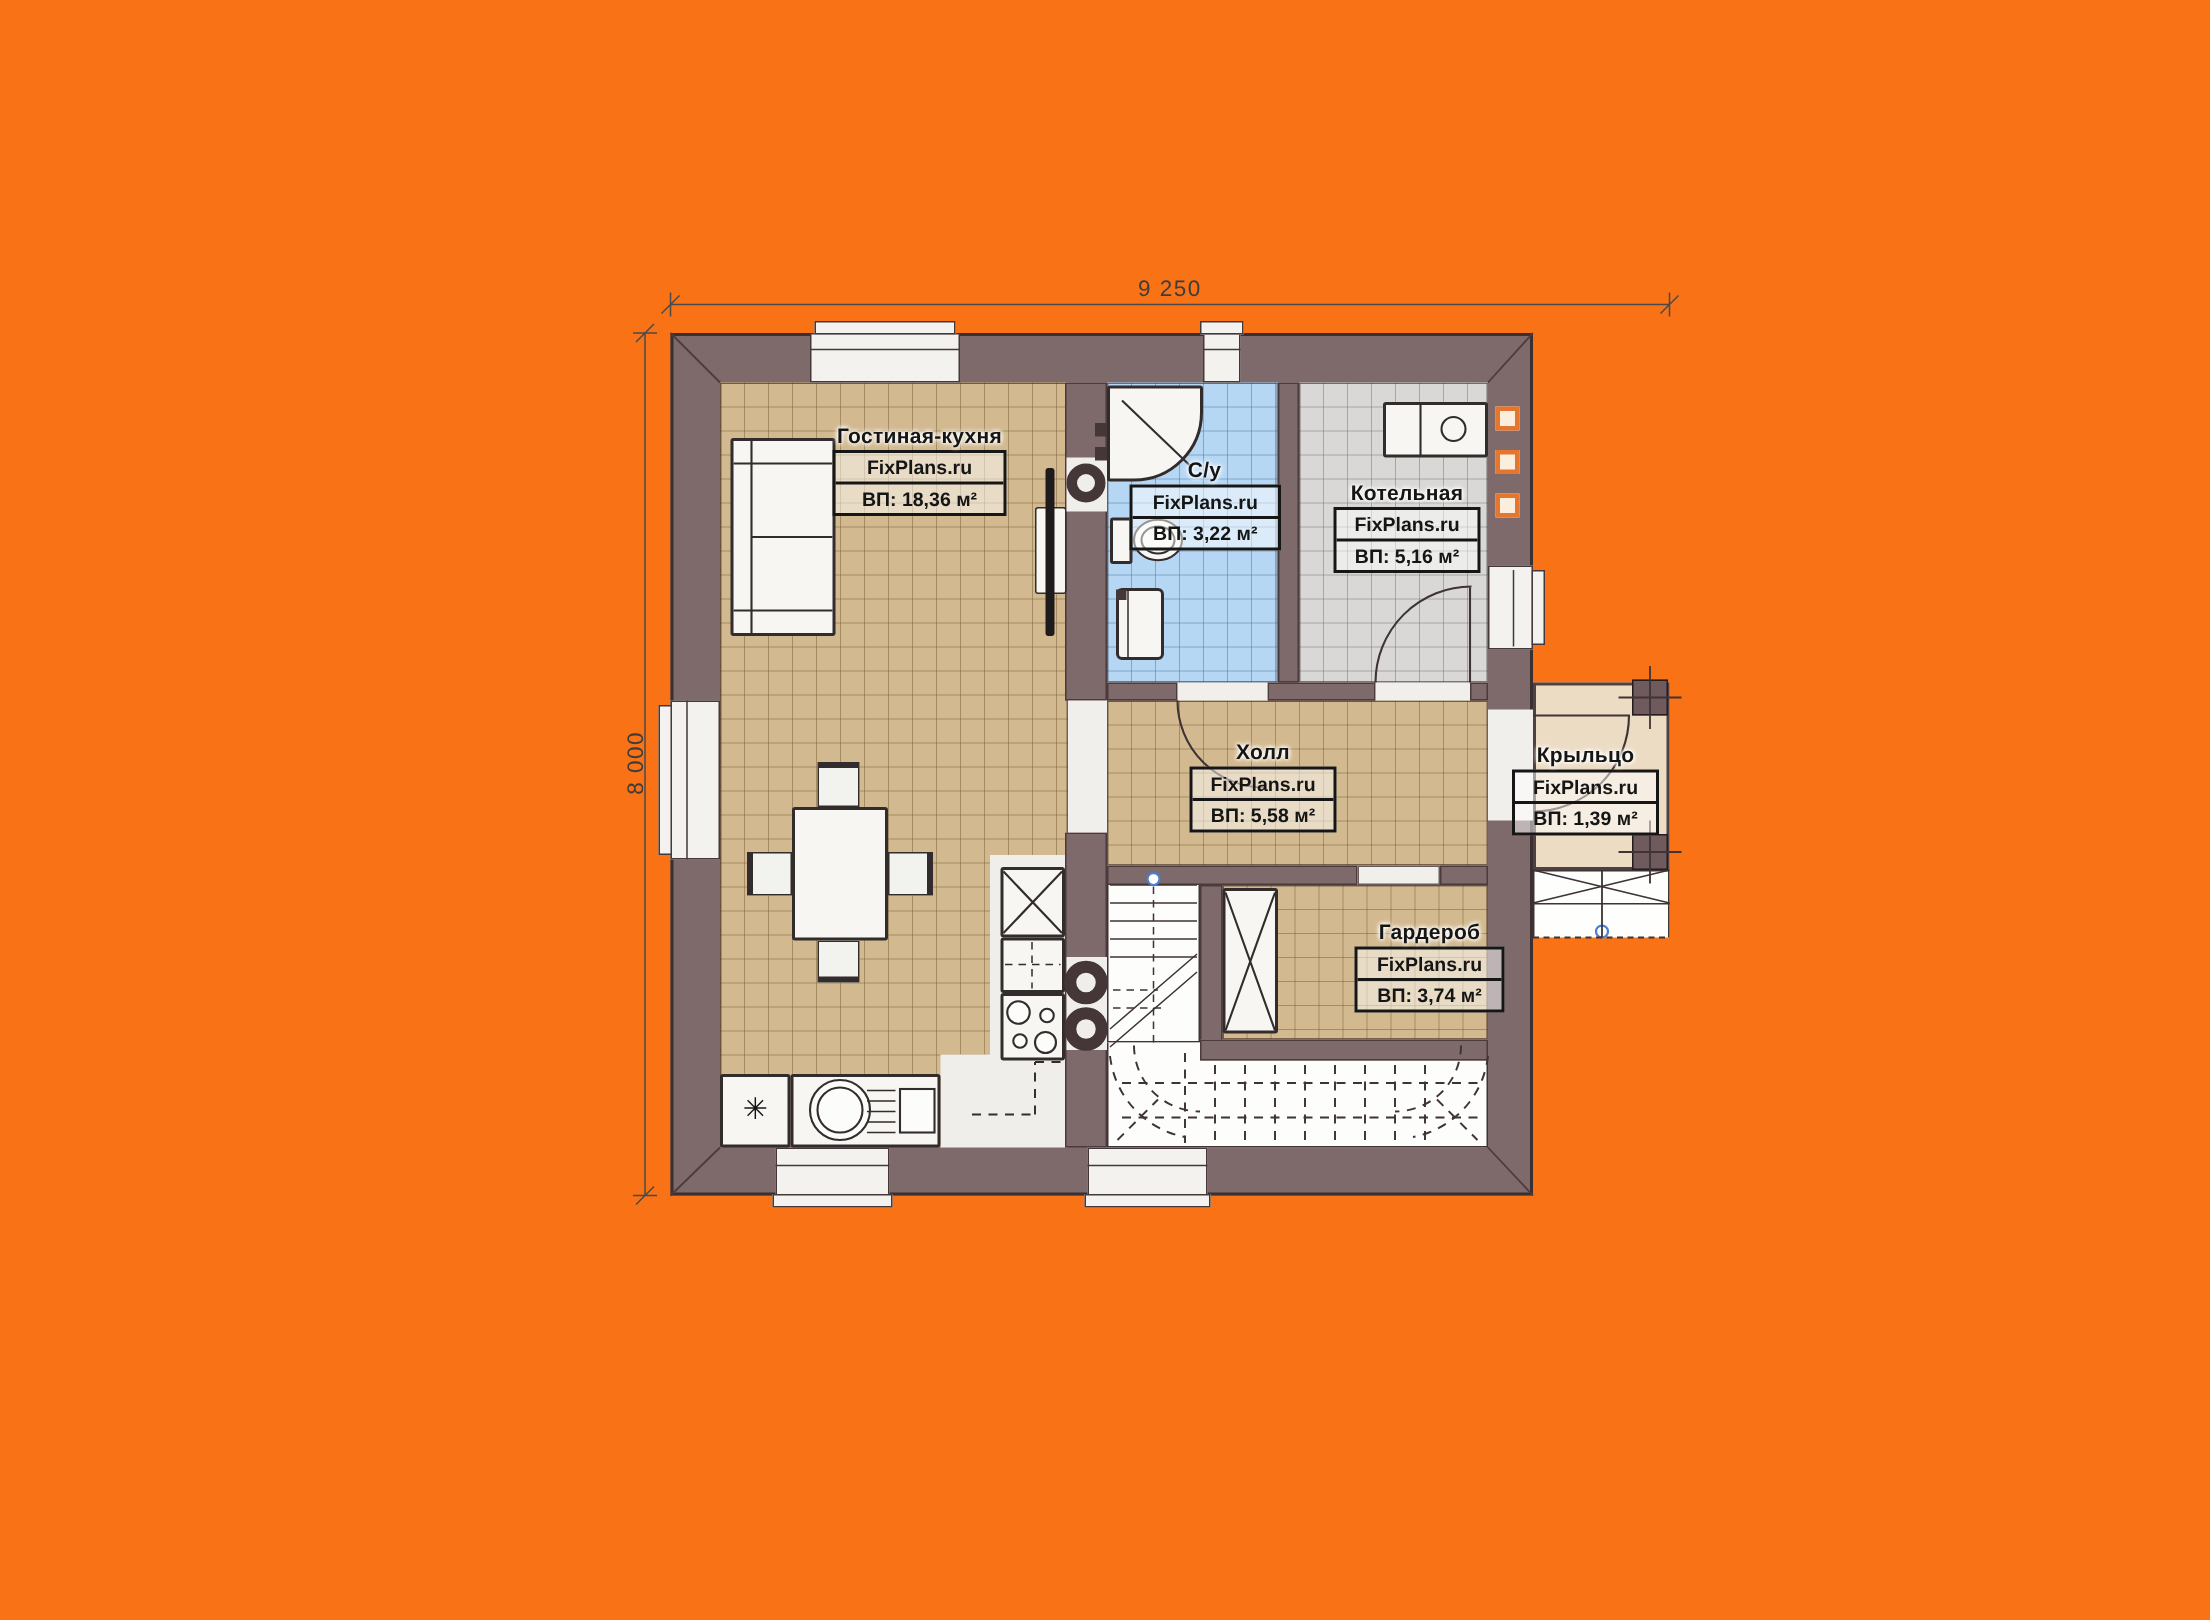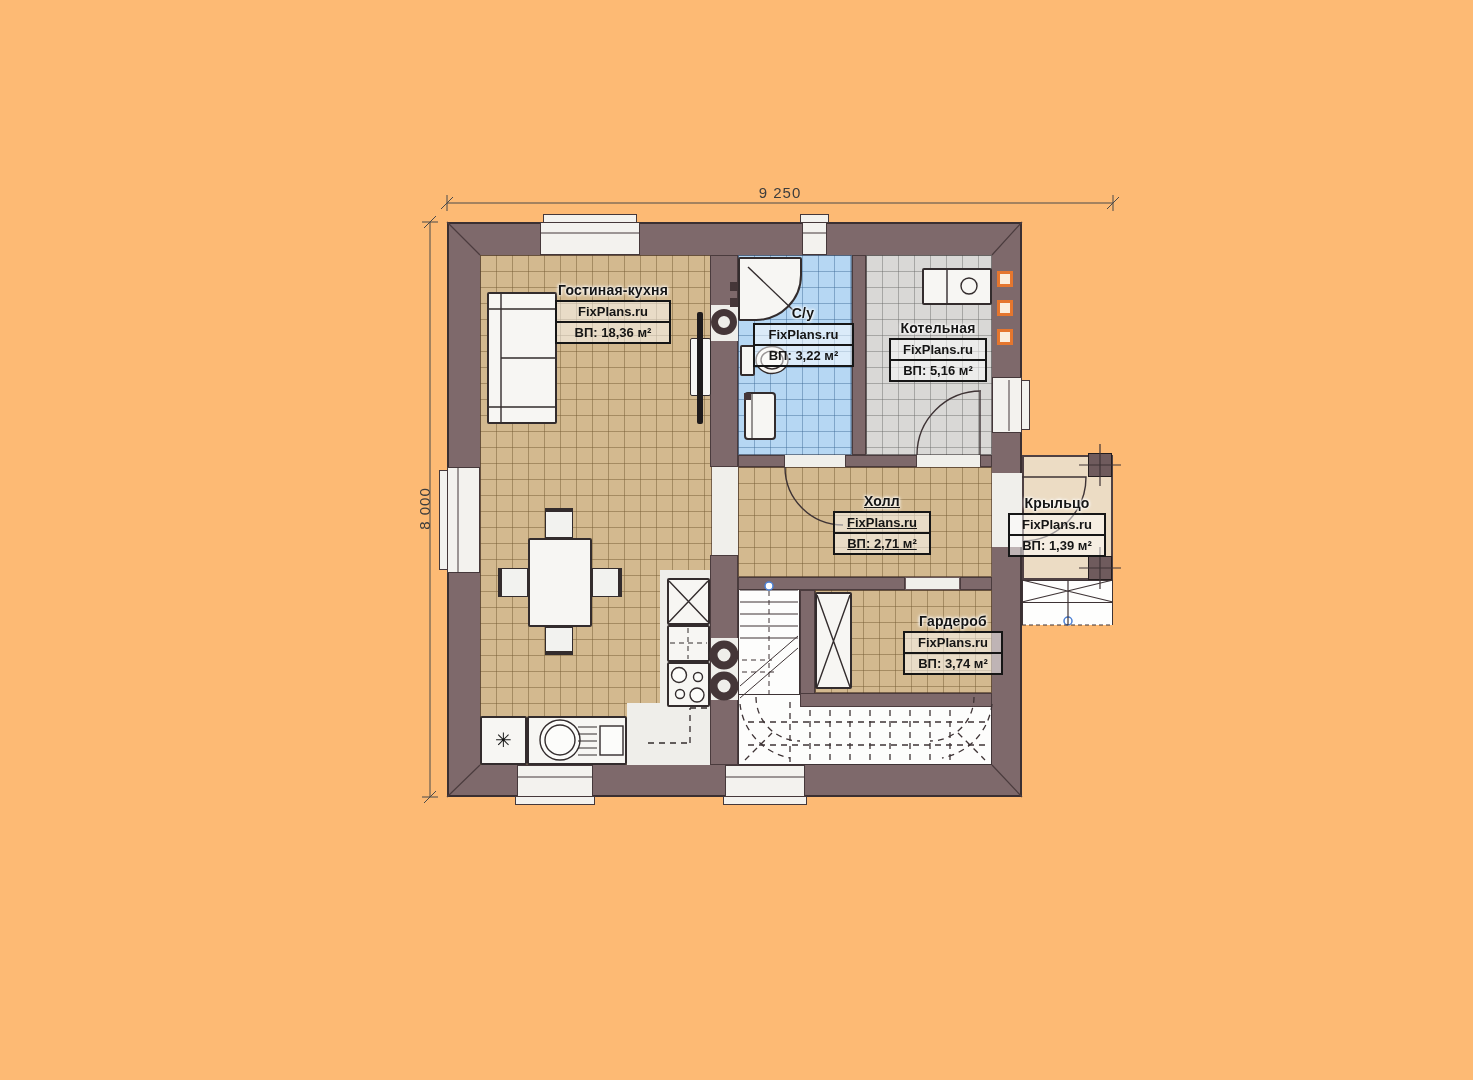--- a/index.html
+++ b/index.html
@@ -1,16 +1,16 @@
 <!DOCTYPE html>
 <html><head>
 <meta charset="utf-8">
 <style>
   html,body{margin:0;padding:0;background:#fff;}
-  #page{position:relative;width:1473px;height:1080px;background:#fdba74;overflow:hidden;
+  #page{position:relative;width:1473px;height:1080px;background:#f97316;overflow:hidden;
         font-family:"Liberation Sans","DejaVu Sans",sans-serif;}
   .abs{position:absolute;box-sizing:border-box;}
   .wall{background:#7e696b;box-shadow:inset 0 0 0 1px #4a3b3d;z-index:4;}
   .outerwall{background:#7e696b;border:2px solid #3a2f31;z-index:2;}
   .thr{background:#f0efeb;z-index:5;}
   .win{background:#f3f2ee;border:1px solid #45383a;z-index:5;}
   .sill{background:#f3f2ee;border:1px solid #45383a;z-index:5;}
   .fix{background:#f7f6f3;border:2px solid #332c2d;border-radius:2px;z-index:10;}
   .panel{background:#efeeea;z-index:9;}
   .tile-tan{background-color:#d3b98f;z-index:3;
@@ -214,25 +214,25 @@
       <div class="area">ВП: 3,22 м²</div>
     </div>
   </div>
   <div class="room-label" style="left:888px;top:321px;width:100px;">
     <div class="room-name">Котельная</div>
     <div class="label-box" style="width:94px;">
       <div class="wm">FixPlans.ru</div>
       <div class="area">ВП: 5,16 м²</div>
     </div>
   </div>
-  <div class="room-label" style="left:832px;top:494px;width:100px;text-decoration:underline;">
+  <div class="room-label" style="left:792px;top:494px;width:100px;">
     <div class="room-name">Холл</div>
     <div class="label-box" style="width:94px;">
       <div class="wm">FixPlans.ru</div>
-      <div class="area">ВП: 2,71 м²</div>
+      <div class="area">ВП: 5,58 м²</div>
     </div>
   </div>
   <div class="room-label" style="left:855px;top:614px;width:100px;margin-left:48px;">
     <div class="room-name">Гардероб</div>
     <div class="label-box" style="width:96px;">
       <div class="wm">FixPlans.ru</div>
       <div class="area">ВП: 3,74 м²</div>
     </div>
   </div>
   <div class="room-label" style="left:1007px;top:496px;width:100px;">

